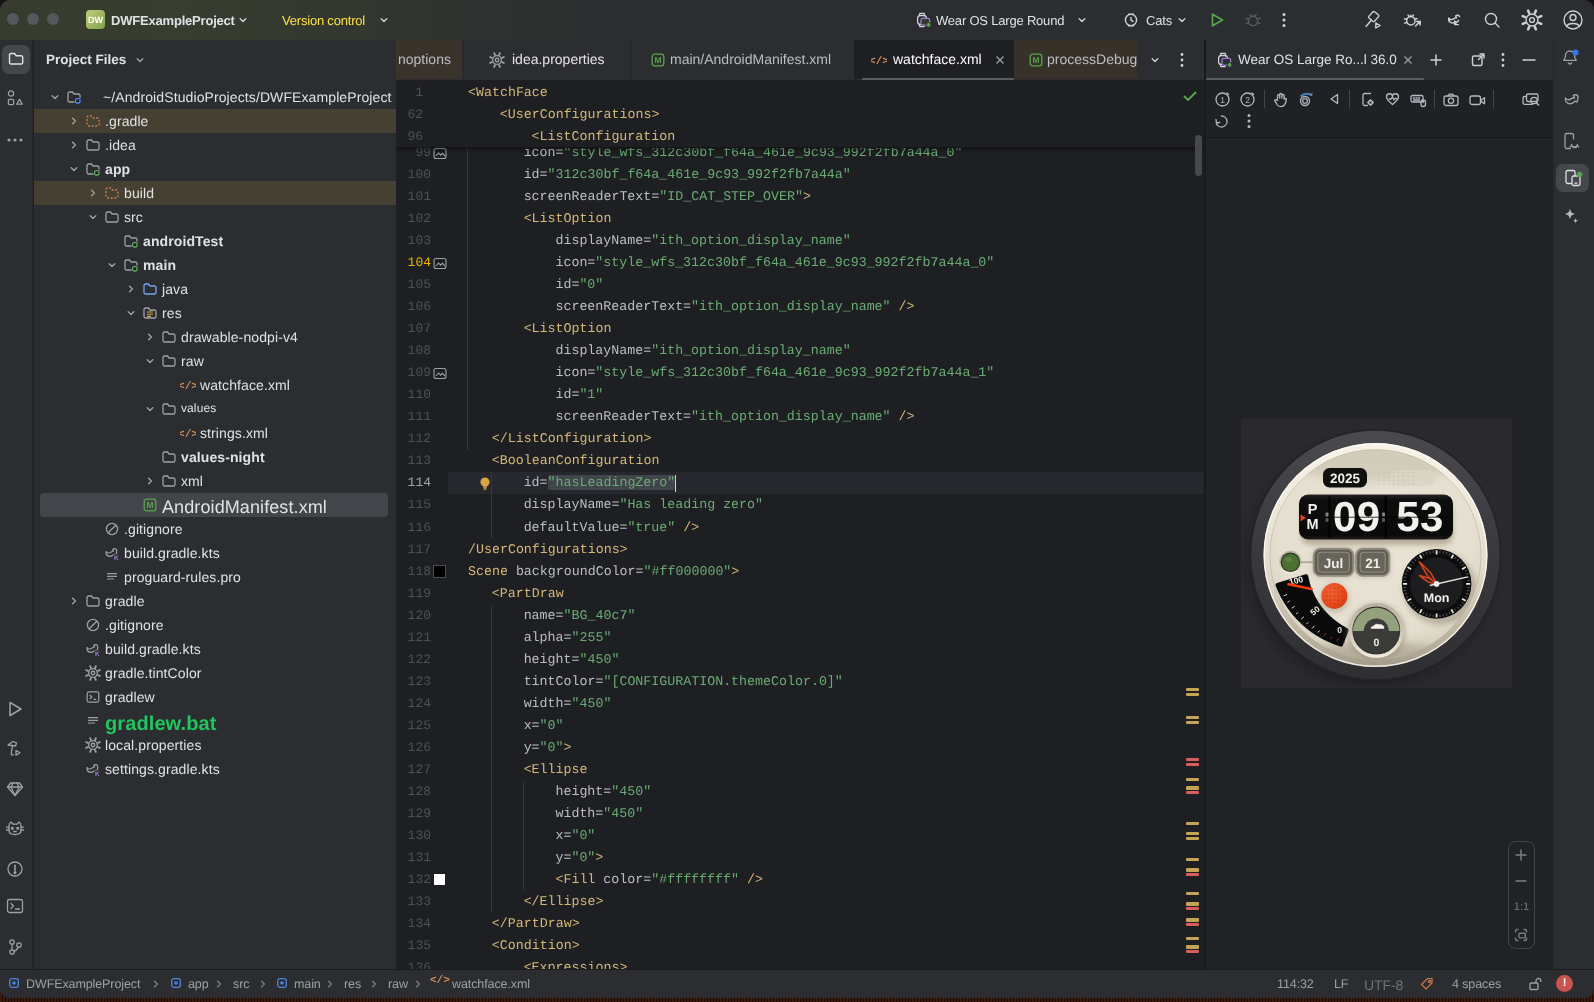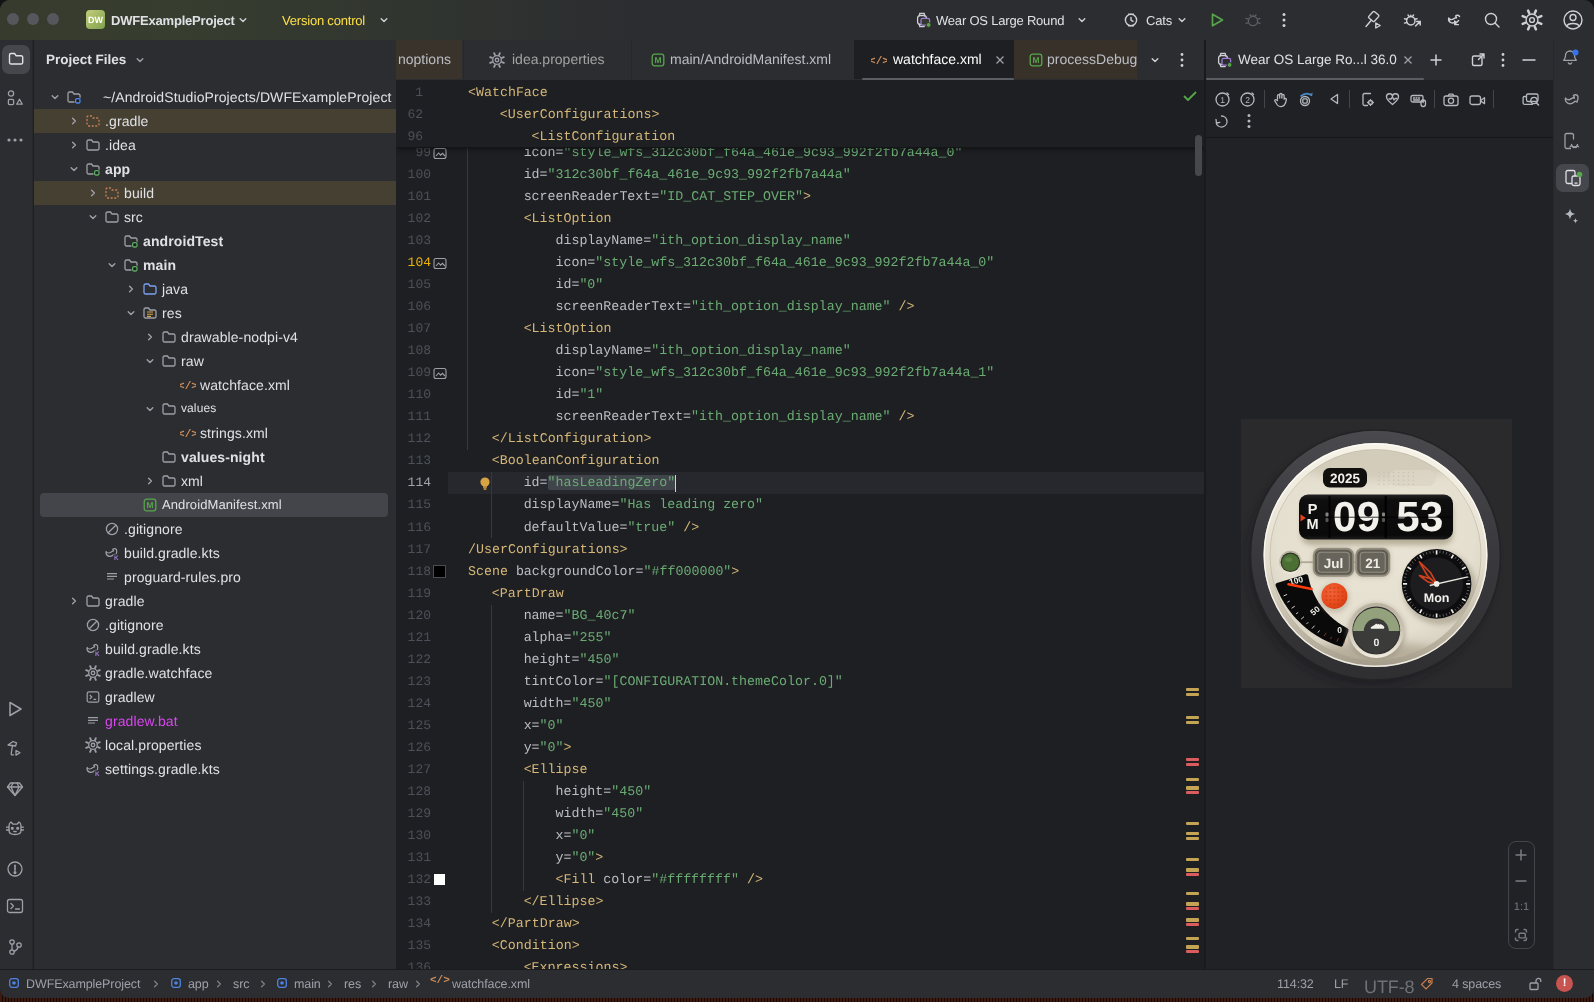--- a/index.html
+++ b/index.html
@@ -294,21 +294,21 @@
     </svg>
     <svg style="position:absolute;left:161px;top:473px" width="16" height="16" viewBox="0 0 16 16">
       <path d="M2 4.5 a1.5 1.5 0 0 1 1.5-1.5 h3 l1.5 2 h4.5 a1.5 1.5 0 0 1 1.5 1.5 v5 a1.5 1.5 0 0 1 -1.5 1.5 h-9 a1.5 1.5 0 0 1 -1.5 -1.5 z" fill="none" stroke="#9da0a8" stroke-width="1.3"></path>
     </svg>
     <div class="ab" style="left:181px;top:473px;font-size:14px;letter-spacing:.1px;color:#dfe1e5;font-weight:normal;white-space:nowrap">xml</div>
     <div class="ab" style="left:40px;top:493px;width:348px;height:24px;border-radius:4px;background:#43454a"></div>
     <svg style="position:absolute;left:142px;top:497px" width="16" height="16" viewBox="0 0 16 16">
       <rect x="2.2" y="2.2" width="11.6" height="11.6" rx="2.4" fill="none" stroke="#57a64a" stroke-width="1.3"></rect>
       <text x="8" y="11.3" font-size="8.4" font-weight="bold" text-anchor="middle" fill="#57a64a" font-family="Liberation Sans">M</text>
     </svg>
-    <div class="ab" style="left:162px;top:497px;font-size:13px;letter-spacing:.1px;color:#dfe1e5;font-weight:normal;white-space:nowrap">AndroidManifest.xml</div>
+    <div class="ab" style="left:162px;top:497px;font-size:18px;letter-spacing:.1px;color:#dfe1e5;font-weight:normal;white-space:nowrap">AndroidManifest.xml</div>
     <svg style="position:absolute;left:104px;top:521px" width="16" height="16" viewBox="0 0 16 16">
       <circle cx="8" cy="8" r="5.6" fill="none" stroke="#9da0a8" stroke-width="1.3"></circle>
       <path d="M4.2 11.8 L11.8 4.2" stroke="#9da0a8" stroke-width="1.3"></path>
     </svg>
     <div class="ab" style="left:124px;top:521px;font-size:14px;letter-spacing:.1px;color:#dfe1e5;font-weight:normal;white-space:nowrap">.gitignore</div>
     <svg style="position:absolute;left:104px;top:545px" width="16" height="16" viewBox="0 0 16 16">
       <path d="M12.5 4.6 c-1-1.2-2.8-1.2-3.8-.2 l.9 1.5 c-2 .4-3.1 2-4.9 2.1-1.2 .05-2.1-.6-2.6-1.5-.3 1.8.4 3.6 1.9 4.4 1.9 1 4.2.2 5.6-1.1.8-.8 1.9-.6 2.5.1.5-1.4.9-3.7.4-5.3z" fill="none" stroke="#9da0a8" stroke-width="1.2" stroke-linejoin="round"></path>
       <rect x="9.3" y="9.3" width="6" height="6" rx="1.4" fill="#2b2d30"></rect>
       <text x="12.3" y="14.5" font-size="6.4" font-weight="bold" text-anchor="middle" fill="#9e7bd0" font-family="Liberation Sans">K</text>
     </svg>
@@ -340,30 +340,30 @@
       <circle cx="8.0" cy="8.0" r="1.76" fill="none" stroke="#9da0a8" stroke-width="1.3"></circle>
       <line x1="10.08" y1="2.97" x2="10.82" y2="1.20" stroke="#9da0a8" stroke-width="1.84" stroke-linecap="round"></line>
       <line x1="13.03" y1="5.92" x2="14.80" y2="5.18" stroke="#9da0a8" stroke-width="1.84" stroke-linecap="round"></line>
       <line x1="13.03" y1="10.08" x2="14.80" y2="10.82" stroke="#9da0a8" stroke-width="1.84" stroke-linecap="round"></line>
       <line x1="10.08" y1="13.03" x2="10.82" y2="14.80" stroke="#9da0a8" stroke-width="1.84" stroke-linecap="round"></line>
       <line x1="5.92" y1="13.03" x2="5.18" y2="14.80" stroke="#9da0a8" stroke-width="1.84" stroke-linecap="round"></line>
       <line x1="2.97" y1="10.08" x2="1.20" y2="10.82" stroke="#9da0a8" stroke-width="1.84" stroke-linecap="round"></line>
       <line x1="2.97" y1="5.92" x2="1.20" y2="5.18" stroke="#9da0a8" stroke-width="1.84" stroke-linecap="round"></line>
       <line x1="5.92" y1="2.97" x2="5.18" y2="1.20" stroke="#9da0a8" stroke-width="1.84" stroke-linecap="round"></line>
     </svg>
-    <div class="ab" style="left:105px;top:665px;font-size:14px;letter-spacing:.1px;color:#dfe1e5;font-weight:normal;white-space:nowrap">gradle.watchface</div>
+    <div class="ab" style="left:105px;top:665px;font-size:14px;letter-spacing:.1px;color:#dfe1e5;font-weight:normal;white-space:nowrap">gradle.tintColor</div>
     <svg style="position:absolute;left:85px;top:689px" width="16" height="16" viewBox="0 0 16 16">
       <rect x="2.2" y="2.8" width="11.6" height="10.4" rx="1.8" fill="none" stroke="#9da0a8" stroke-width="1.2"></rect>
       <path d="M4.8 6l2 2-2 2 M8.4 10.4h2.8" stroke="#9da0a8" stroke-width="1.2" fill="none"></path>
     </svg>
     <div class="ab" style="left:105px;top:689px;font-size:14px;letter-spacing:.1px;color:#dfe1e5;font-weight:normal;white-space:nowrap">gradlew</div>
     <svg style="position:absolute;left:85px;top:713px" width="16" height="16" viewBox="0 0 16 16">
       <path d="M3 4.6h10 M3 7.3h10 M3 10h7" stroke="#9da0a8" stroke-width="1.2" fill="none"></path>
     </svg>
-    <div class="ab" style="left:105px;top:713px;font-size:14px;letter-spacing:.1px;color:#d946ef;font-weight:normal;white-space:nowrap">gradlew.bat</div>
+    <div class="ab" style="left:105px;top:713px;font-size:20px;letter-spacing:.1px;color:#22c55e;font-weight:bold;white-space:nowrap">gradlew.bat</div>
     <svg style="position:absolute;left:85px;top:737px" width="16" height="16" viewBox="0 0 16 16">
       <circle cx="8.0" cy="8.0" r="4.32" fill="none" stroke="#9da0a8" stroke-width="1.3"></circle>
       <circle cx="8.0" cy="8.0" r="1.76" fill="none" stroke="#9da0a8" stroke-width="1.3"></circle>
       <line x1="10.08" y1="2.97" x2="10.82" y2="1.20" stroke="#9da0a8" stroke-width="1.84" stroke-linecap="round"></line>
       <line x1="13.03" y1="5.92" x2="14.80" y2="5.18" stroke="#9da0a8" stroke-width="1.84" stroke-linecap="round"></line>
       <line x1="13.03" y1="10.08" x2="14.80" y2="10.82" stroke="#9da0a8" stroke-width="1.84" stroke-linecap="round"></line>
       <line x1="10.08" y1="13.03" x2="10.82" y2="14.80" stroke="#9da0a8" stroke-width="1.84" stroke-linecap="round"></line>
       <line x1="5.92" y1="13.03" x2="5.18" y2="14.80" stroke="#9da0a8" stroke-width="1.84" stroke-linecap="round"></line>
       <line x1="2.97" y1="10.08" x2="1.20" y2="10.82" stroke="#9da0a8" stroke-width="1.84" stroke-linecap="round"></line>
       <line x1="2.97" y1="5.92" x2="1.20" y2="5.18" stroke="#9da0a8" stroke-width="1.84" stroke-linecap="round"></line>
@@ -385,21 +385,21 @@
       <circle cx="8.0" cy="8.0" r="1.76" fill="none" stroke="#9da0a8" stroke-width="1.3"></circle>
       <line x1="10.08" y1="2.97" x2="10.82" y2="1.20" stroke="#9da0a8" stroke-width="1.84" stroke-linecap="round"></line>
       <line x1="13.03" y1="5.92" x2="14.80" y2="5.18" stroke="#9da0a8" stroke-width="1.84" stroke-linecap="round"></line>
       <line x1="13.03" y1="10.08" x2="14.80" y2="10.82" stroke="#9da0a8" stroke-width="1.84" stroke-linecap="round"></line>
       <line x1="10.08" y1="13.03" x2="10.82" y2="14.80" stroke="#9da0a8" stroke-width="1.84" stroke-linecap="round"></line>
       <line x1="5.92" y1="13.03" x2="5.18" y2="14.80" stroke="#9da0a8" stroke-width="1.84" stroke-linecap="round"></line>
       <line x1="2.97" y1="10.08" x2="1.20" y2="10.82" stroke="#9da0a8" stroke-width="1.84" stroke-linecap="round"></line>
       <line x1="2.97" y1="5.92" x2="1.20" y2="5.18" stroke="#9da0a8" stroke-width="1.84" stroke-linecap="round"></line>
       <line x1="5.92" y1="2.97" x2="5.18" y2="1.20" stroke="#9da0a8" stroke-width="1.84" stroke-linecap="round"></line>
     </svg>
-    <div class="ab" style="left:512px;top:51px;font-size:14px;color:#a3a3a3">idea.properties</div>
+    <div class="ab" style="left:512px;top:51px;font-size:14px;color:#e5e5e5">idea.properties</div>
     <div class="ab" style="left:631px;top:40px;width:222px;height:39px;background:#2b2d30;border-left:1px solid #26282b"></div>
     <svg style="position:absolute;left:650px;top:52px" width="16" height="16" viewBox="0 0 16 16">
       <rect x="2.2" y="2.2" width="11.6" height="11.6" rx="2.4" fill="none" stroke="#57a64a" stroke-width="1.3"></rect>
       <text x="8" y="11.3" font-size="8.4" font-weight="bold" text-anchor="middle" fill="#57a64a" font-family="Liberation Sans">M</text>
     </svg>
     <div class="ab" style="left:670px;top:51px;font-size:14px;color:#bcbec4">main/AndroidManifest.xml</div>
     <div class="ab" style="left:854px;top:40px;width:160px;height:39px;background:#1e1f22"></div>
     <svg style="position:absolute;left:871px;top:52px" width="16" height="16" viewBox="0 0 16 16">
       <text x="8" y="12" font-size="11" font-weight="bold" text-anchor="middle" fill="#cc8d5a" font-family="Liberation Mono,monospace">&lt;/&gt;</text>
     </svg>
@@ -1003,21 +1003,21 @@
       <path d="M4.6 3.2 L7.4 6 L4.6 8.8" fill="none" stroke="#7a7d84" stroke-width="1.4" stroke-linecap="round" stroke-linejoin="round"></path>
     </svg>
     <div class="ab" style="left:388px;top:977px;font-size:12.5px;letter-spacing:-.1px;color:#9da0a8;white-space:nowrap">raw</div>
     <svg style="position:absolute;left:412px;top:977.5px" width="12" height="12" viewBox="0 0 12 12">
       <path d="M4.6 3.2 L7.4 6 L4.6 8.8" fill="none" stroke="#7a7d84" stroke-width="1.4" stroke-linecap="round" stroke-linejoin="round"></path>
     </svg>
     <div class="ab" style="left:430px;top:975px;font-size:11px;font-weight:bold;color:#cc8d5a;font-family:Liberation Mono,monospace">&lt;/&gt;</div>
     <div class="ab" style="left:452px;top:977px;font-size:12.5px;letter-spacing:-.1px;color:#9da0a8;white-space:nowrap">watchface.xml</div>
     <div class="ab" style="left:1277px;top:977px;font-size:12.5px;letter-spacing:-.1px;color:#9da0a8;white-space:nowrap">114:32</div>
     <div class="ab" style="left:1334px;top:977px;font-size:12.5px;letter-spacing:-.1px;color:#9da0a8;white-space:nowrap">LF</div>
-    <div class="ab" style="left:1364px;top:977px;font-size:18px;letter-spacing:-.1px;color:#6e7177;white-space:nowrap">UTF-8</div>
+    <div class="ab" style="left:1364px;top:977px;font-size:14px;letter-spacing:-.1px;color:#6e7177;white-space:nowrap">UTF-8</div>
     <svg style="position:absolute;left:1419px;top:976px" width="16" height="16" viewBox="0 0 16 16">
       <g fill="none" stroke="#c77d4f" stroke-width="1.2">
         <path d="M2.5 8.5 l6-6 h4.5 v4.5 l-6 6 z"></path>
         <circle cx="10.5" cy="5.5" r="1.1"></circle>
       </g>
     </svg>
     <div class="ab" style="left:1452px;top:977px;font-size:12.5px;letter-spacing:-.1px;color:#9da0a8;white-space:nowrap">4 spaces</div>
     <svg style="position:absolute;left:1527px;top:976px" width="16" height="16" viewBox="0 0 16 16">
       <g fill="none" stroke="#9da0a8" stroke-width="1.3">
         <rect x="3" y="7" width="8" height="6.5" rx="1"></rect>

